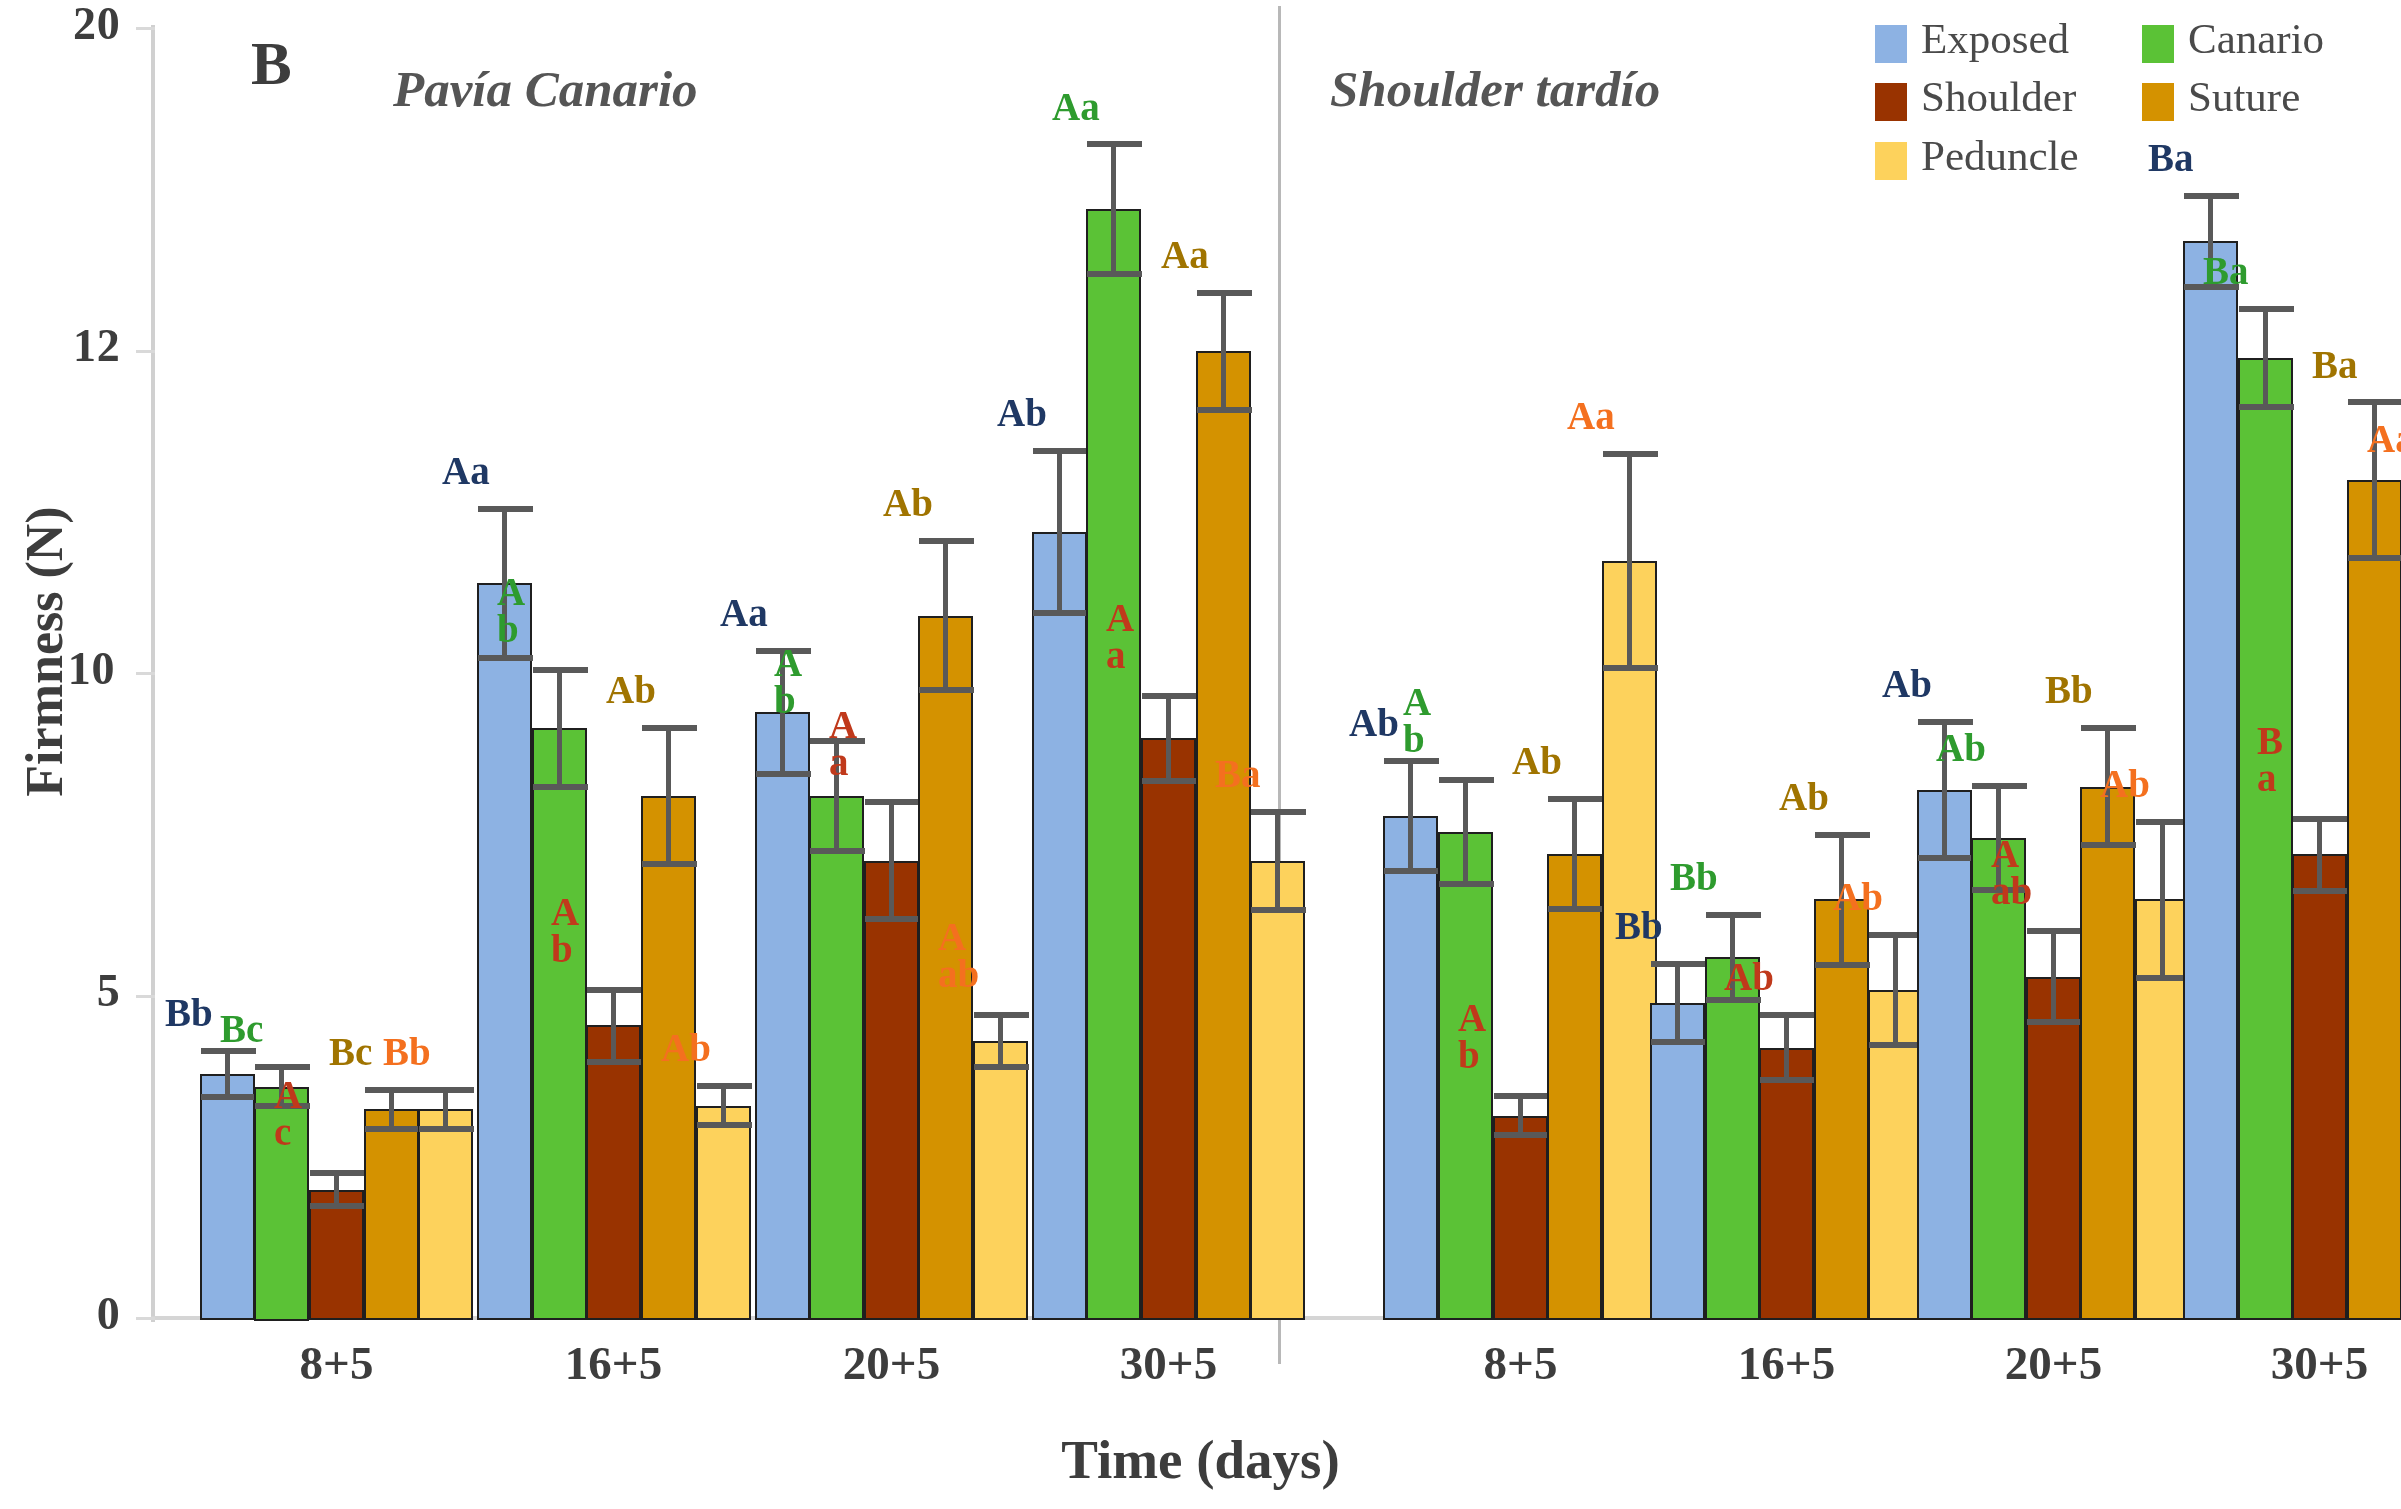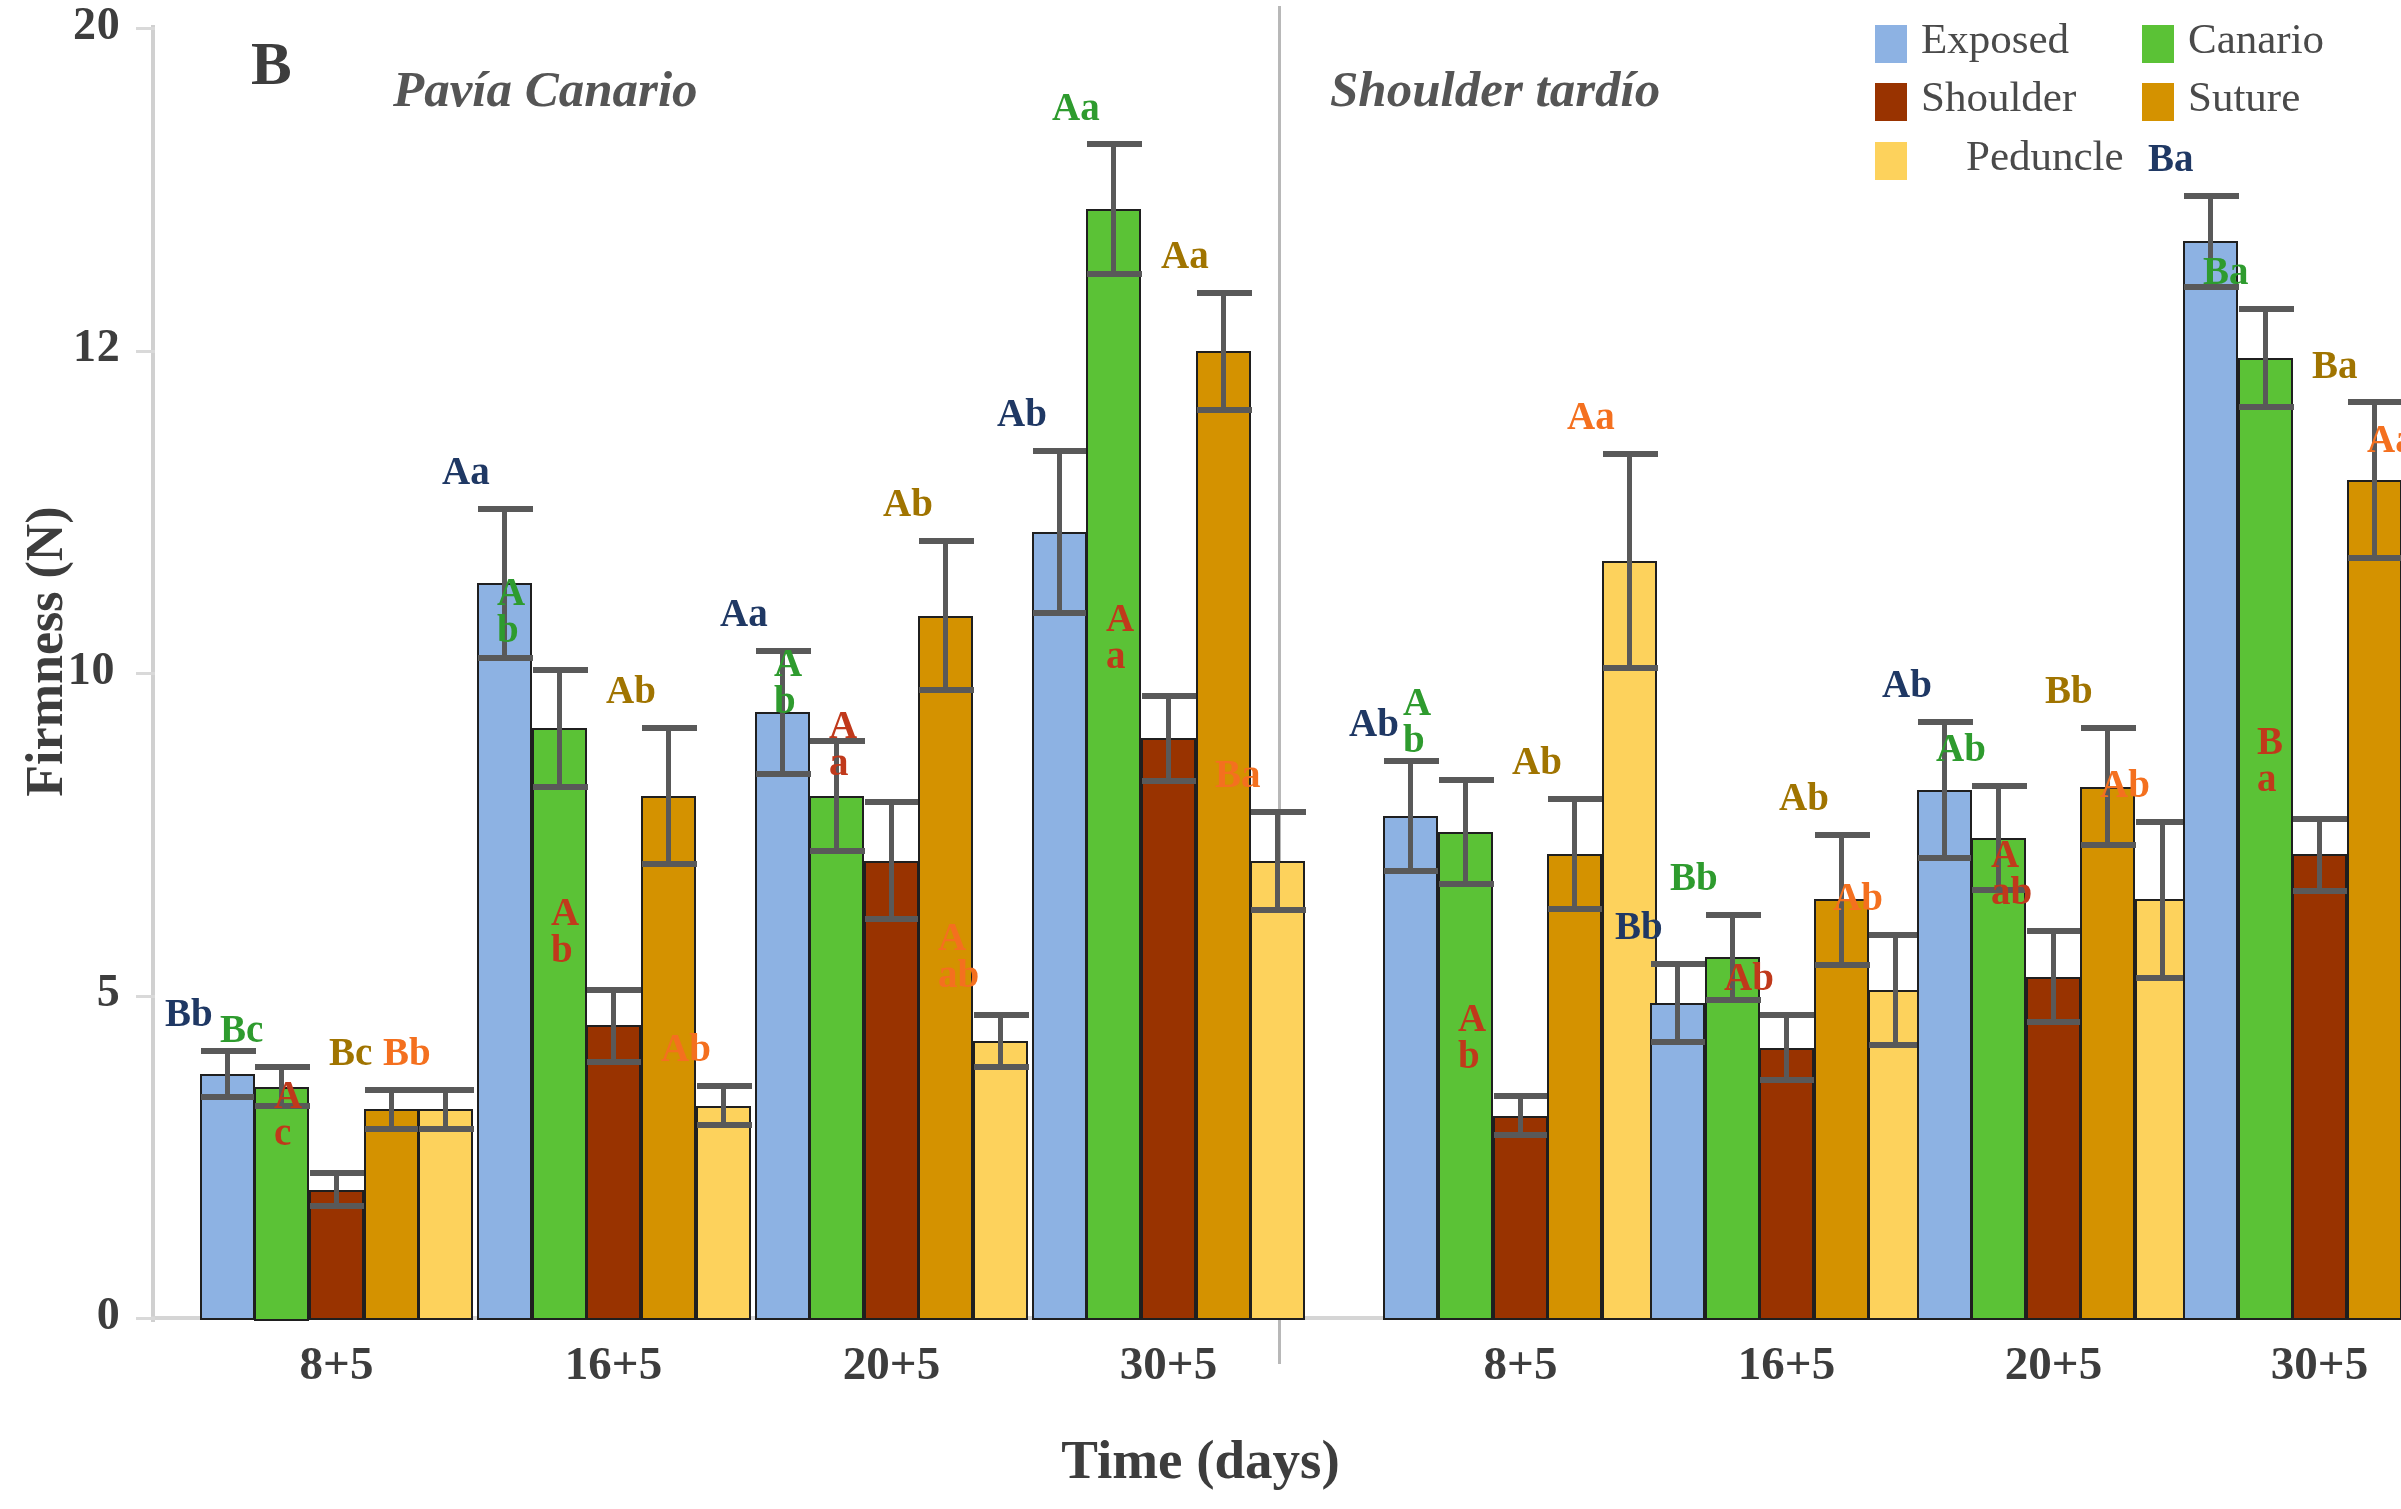--- a/index.html
+++ b/index.html
@@ -375,20 +375,20 @@
         <span class="leg-text">Canario</span>
       </div>
       <div class="leg-row" style="left: 0px; top: 58px;">
         <span class="leg-swatch" style="background: rgb(153, 51, 0);"></span>
         <span class="leg-text">Shoulder</span>
       </div>
       <div class="leg-row" style="left: 267px; top: 58px;">
         <span class="leg-swatch" style="background: rgb(212, 146, 0);"></span>
         <span class="leg-text">Suture</span>
       </div>
-      <div class="leg-row" style="left: 0px; top: 117px; gap: 45px;">
+      <div class="leg-row" style="left: 0px; top: 117px;">
         <span class="leg-swatch" style="background: rgb(253, 210, 92);"></span>
         <span class="leg-text">Peduncle</span>
       </div>
     </div>
 
 </div>
 
 
 </body></html>

